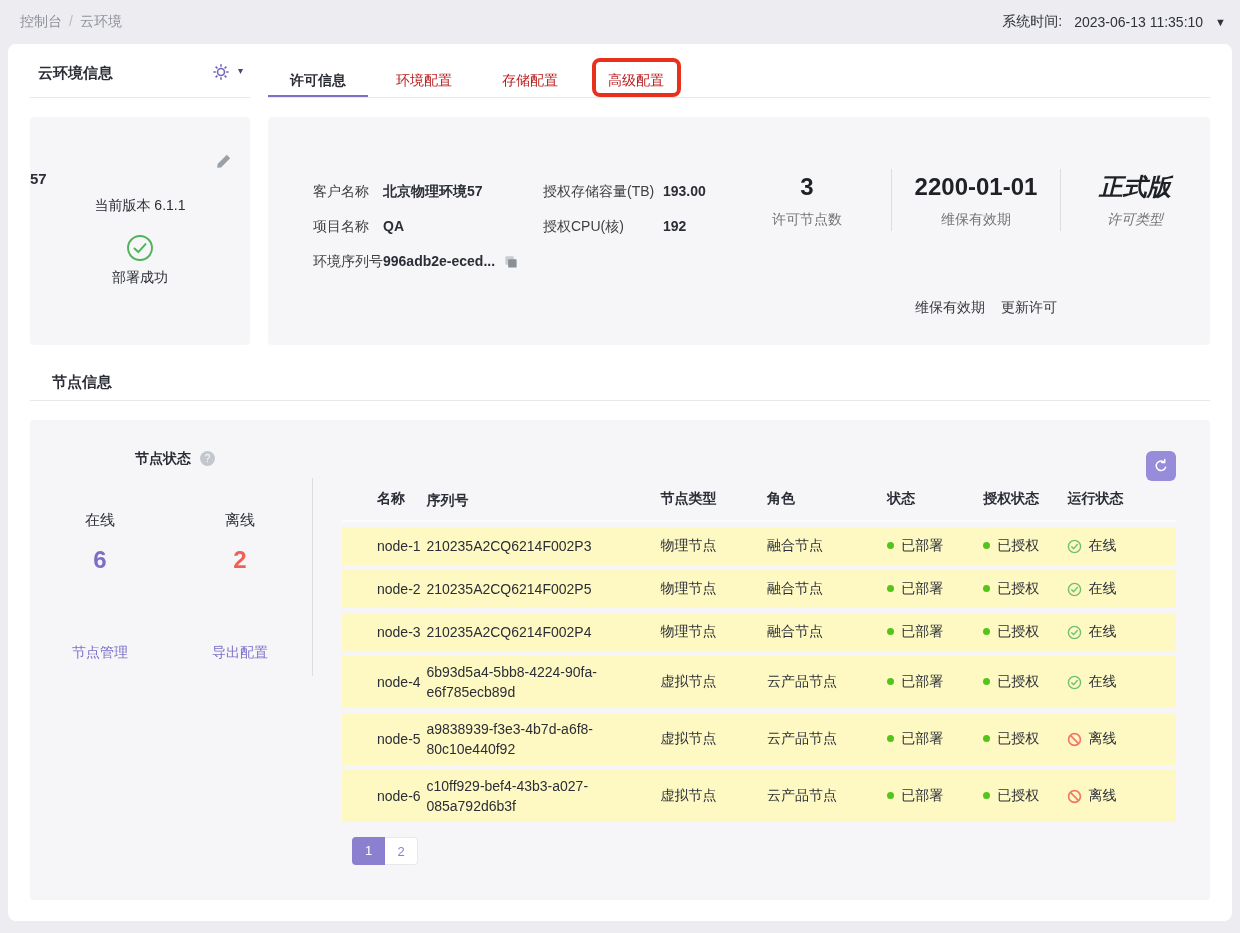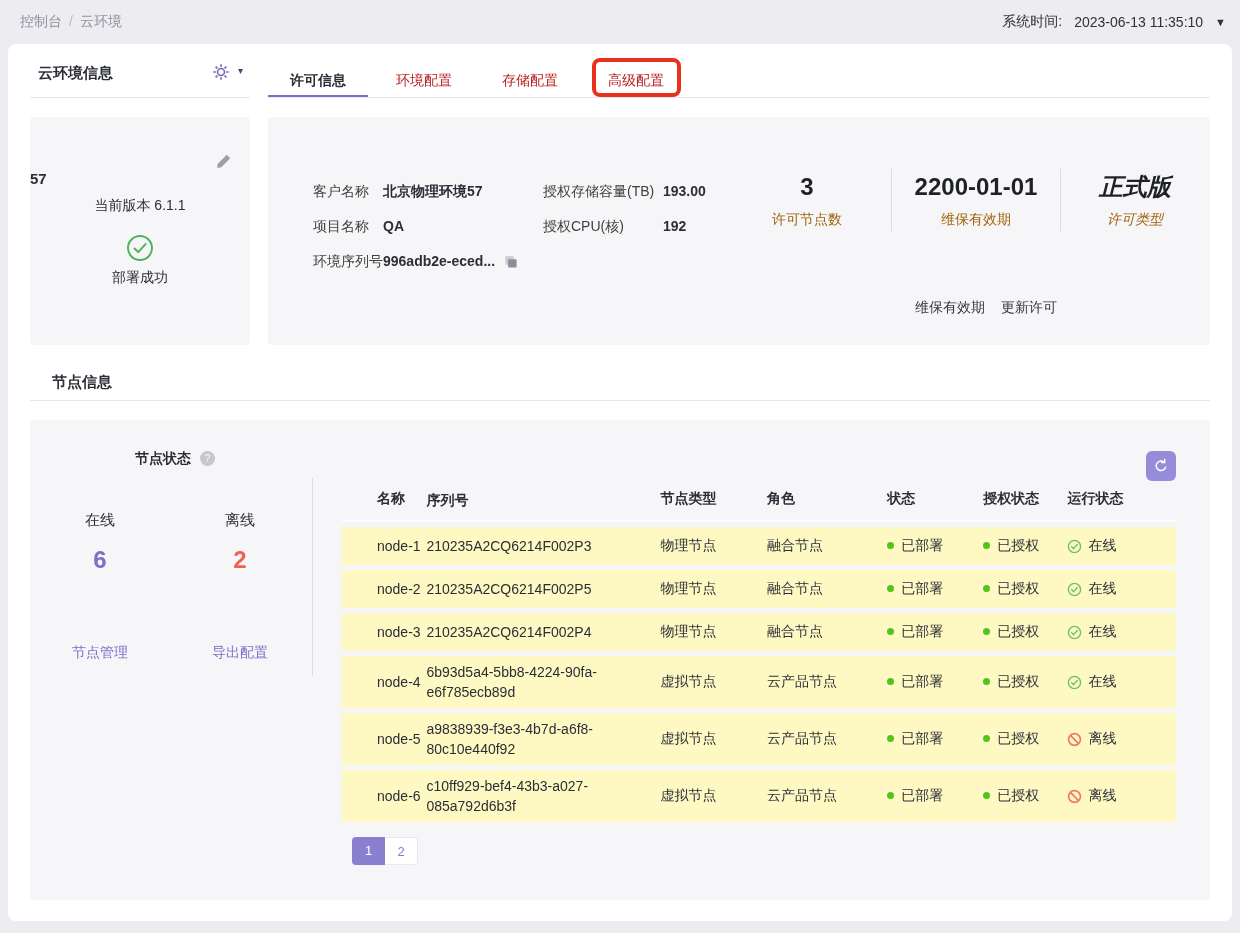--- a/index.html
+++ b/index.html
@@ -45,21 +45,21 @@
 
   
   .license-card { position:absolute; left:260px; top:73px; right:22px; height:228px; background:#f6f6f8; border-radius:4px; }
   .fields { position:absolute; left:45px; top:63px; display:grid; grid-template-columns:70px 160px 120px auto; column-gap:0; row-gap:13px; font-size:14px; line-height:22px; }
   .fields .flabel { color:#404040; }
   .fields .fvalue { font-weight:bold; display:flex; align-items:center; }
   .copy-icon { width:15px; height:15px; margin-left:8px; cursor:pointer; }
   .stats { position:absolute; left:455px; top:52px; display:flex; align-items:center; }
   .stat { text-align:center; }
   .stat .sval { font-size:24px; font-weight:bold; color:#1e2126; line-height:32px; }
-  .stat .slab { font-size:14px; color:#a16207; margin-top:8px; }
+  .stat .slab { font-size:14px; color:#737373; margin-top:8px; }
   .stat-div { width:1px; height:62px; background:#dcdce2; }
   .s1 { width:168px; } .s2 { width:168px; } .s3 { width:148px;font-style:italic; }
   .license-actions { position:absolute; top:182px; left:647px; display:flex; gap:16px; font-size:14px; color:#33363d; }
   .license-actions span { cursor:pointer; }
 
   
   .section-title { position:absolute; left:44px; top:329px; font-size:15px; font-weight:bold; }
   .section-underline { position:absolute; left:22px; right:22px; top:356px; border-top:1px solid #e7e7ec; }
 
   .node-card { position:absolute; left:22px; right:22px; top:376px; height:480px; background:#f6f6f8; border-radius:4px; }

